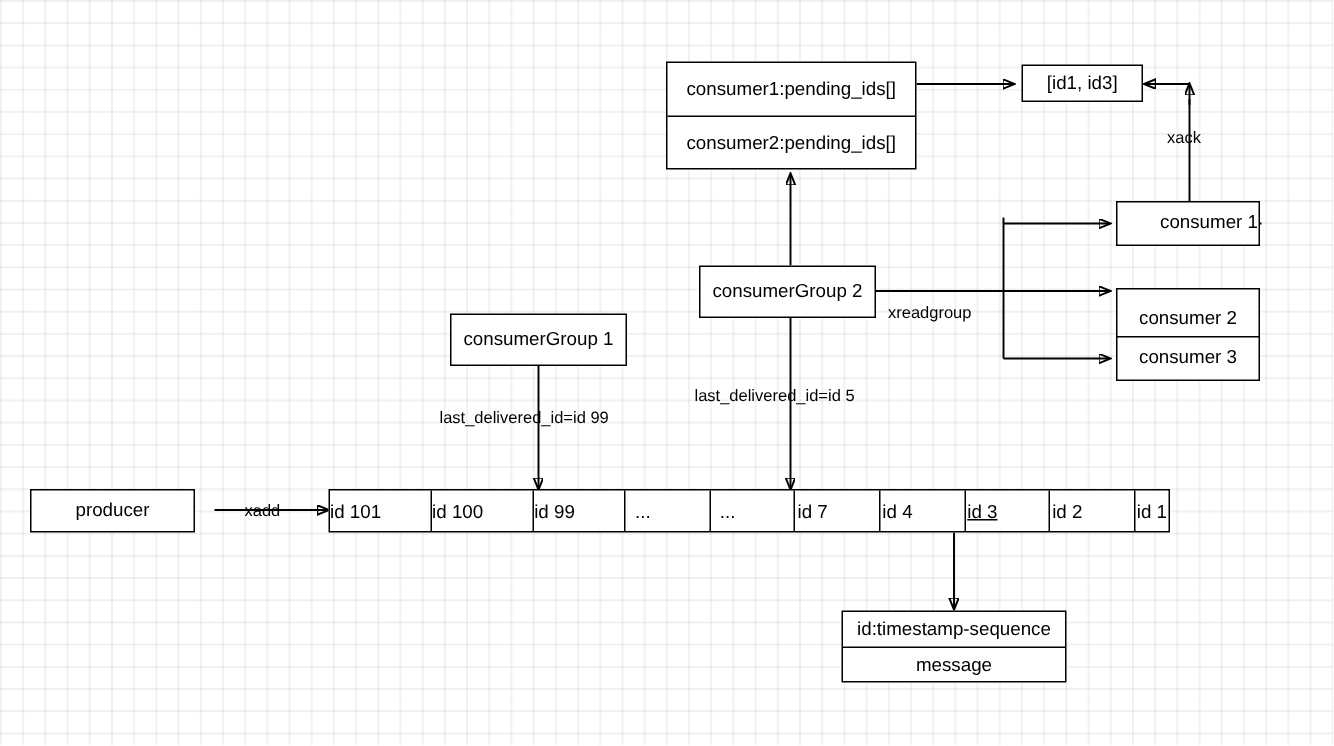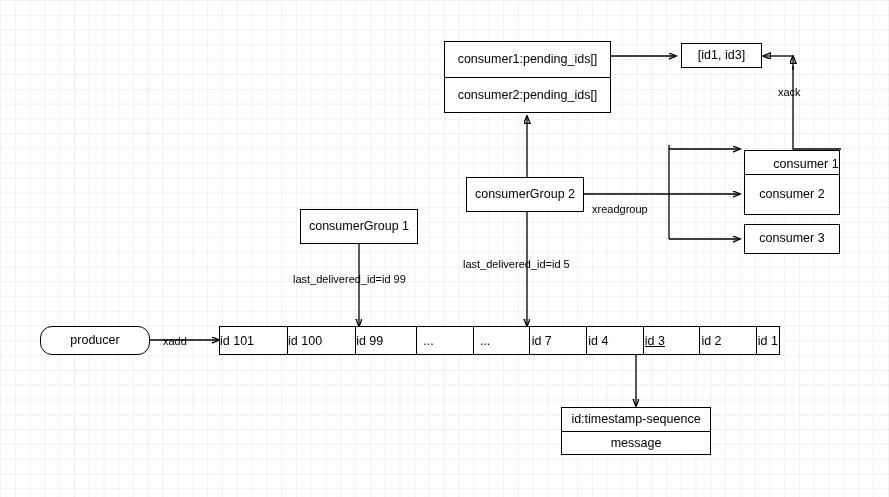--- a/index.html
+++ b/index.html
@@ -131,34 +131,34 @@
 
   <div class="stack" style="left:444px; top:41px; width:167px; height:72px;">
     <div class="row">consumer1:pending_ids[]</div>
     <div class="row">consumer2:pending_ids[]</div>
   </div>
 
   <div class="node" style="left:681px; top:43px; width:81px; height:25px;">[id1, id3]</div>
 
   <div class="edge-label" style="left:778px; top:86px;">xack</div>
 
-  <div class="node" style="left:744px; top:150px; width:96px; height:30px;padding-left:28px;">consumer 1</div>
-  <div class="node" style="left:744px; top:174px; width:96px; height:41px;">consumer 2</div>
+  <div class="node" style="left:744px; top:134px; width:96px; height:30px;padding-left:28px;">consumer 1</div>
+  <div class="node" style="left:744px; top:192px; width:96px; height:41px;">consumer 2</div>
   <div class="node" style="left:744px; top:224px; width:96px; height:30px;">consumer 3</div>
 
   <div class="node" style="left:466px; top:177px; width:118px; height:35px;">consumerGroup 2</div>
 
   <div class="edge-label" style="left:592px; top:203px;">xreadgroup</div>
 
   <div class="node" style="left:300px; top:209px; width:118px; height:35px;">consumerGroup 1</div>
 
   <div class="edge-label" style="left:293px; top:273px;">last_delivered_id=id 99</div>
   <div class="edge-label" style="left:463px; top:258px;">last_delivered_id=id 5</div>
 
-  <div class="node" style="left:40px; top:326px; width:110px; height:29px;border-radius:12px;">producer</div>
+  <div class="node" style="left:20px; top:326px; width:110px; height:29px;">producer</div>
 
   <div class="edge-label" style="left:163px; top:335px;">xadd</div>
 
   <div class="seq" style="left:219px; top:326px; width:561px; height:29px;gap:33px;">
     <div class="cell" style="width:57px;">id 101</div>
     <div class="cell" style="width:57px;">id 100</div>
     <div class="cell" style="width:56px;">id 99</div>
     <div class="cell" style="width:56px;">...</div>
     <div class="cell" style="width:56px;">...</div>
     <div class="cell" style="width:56px;">id 7</div>

